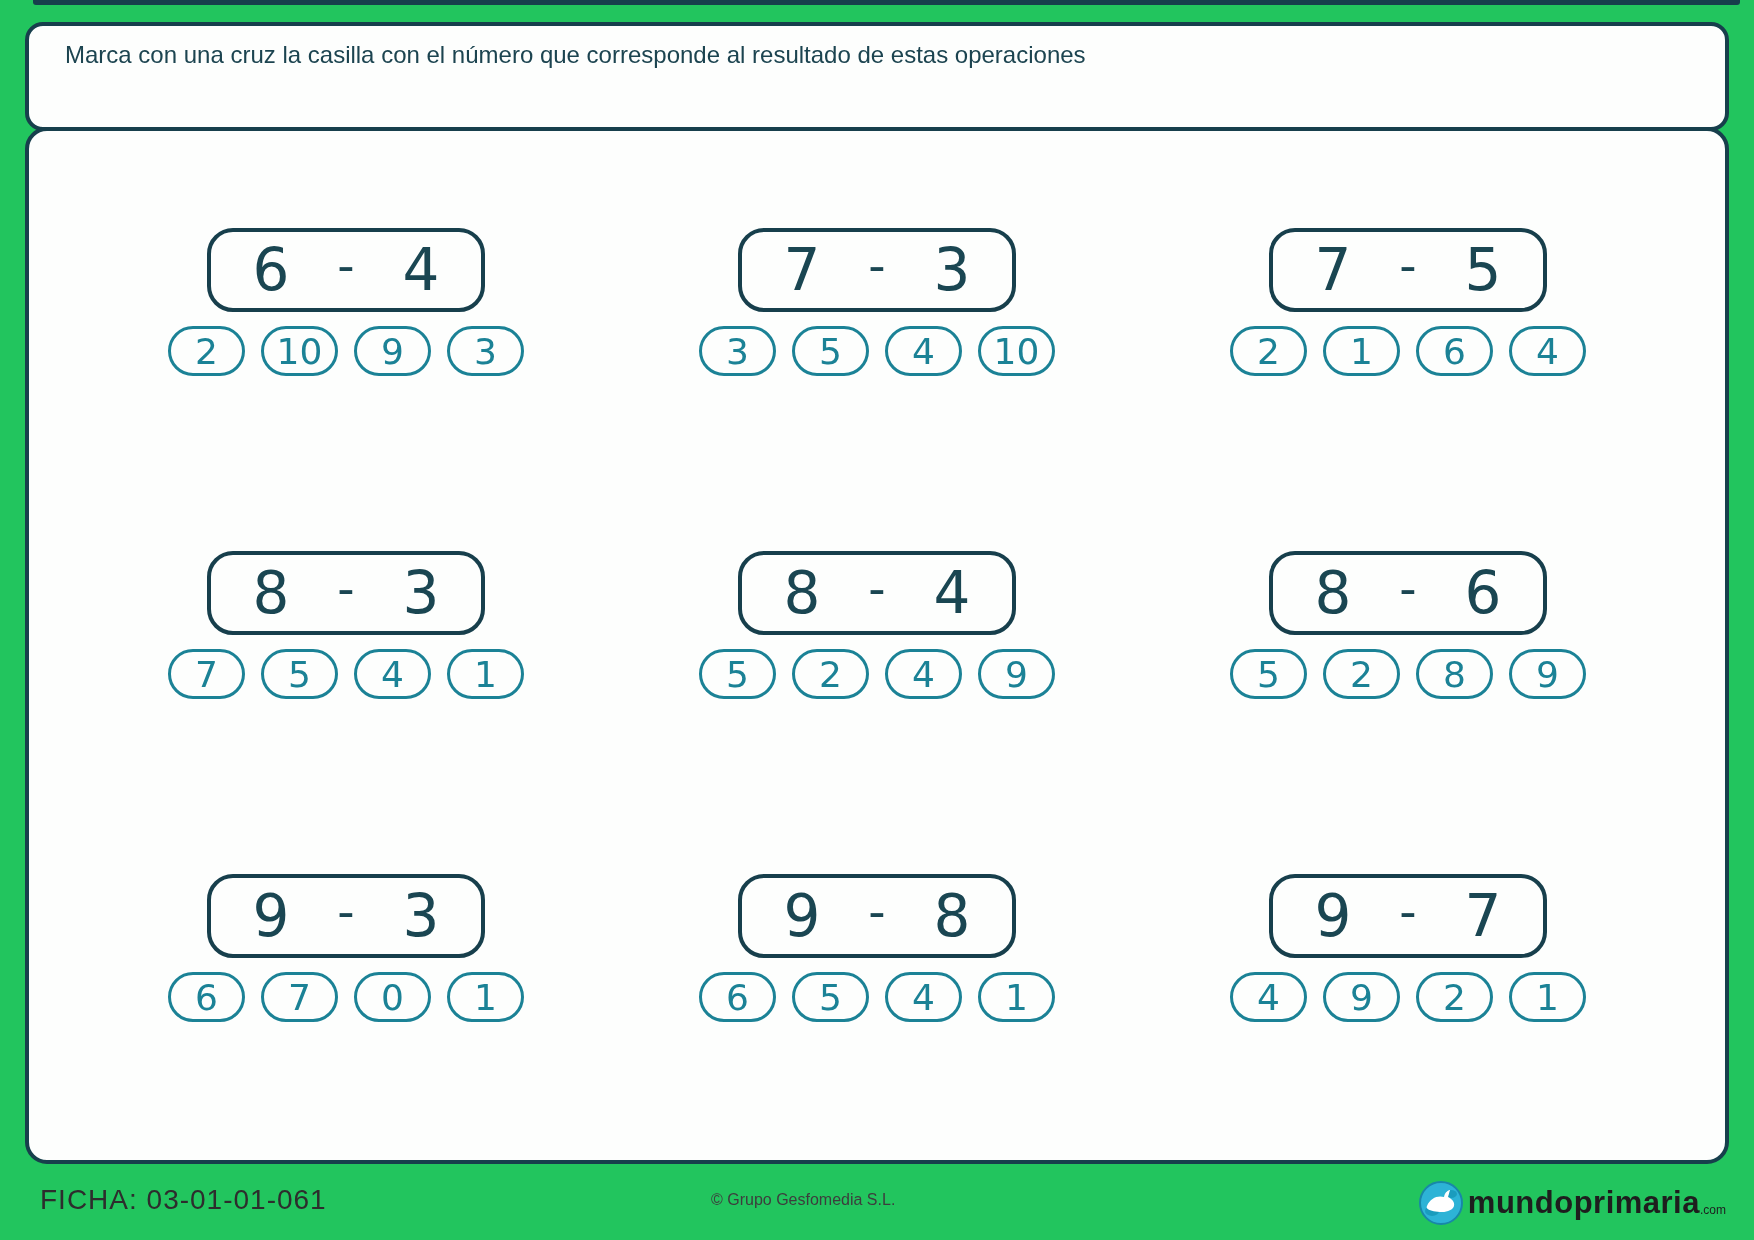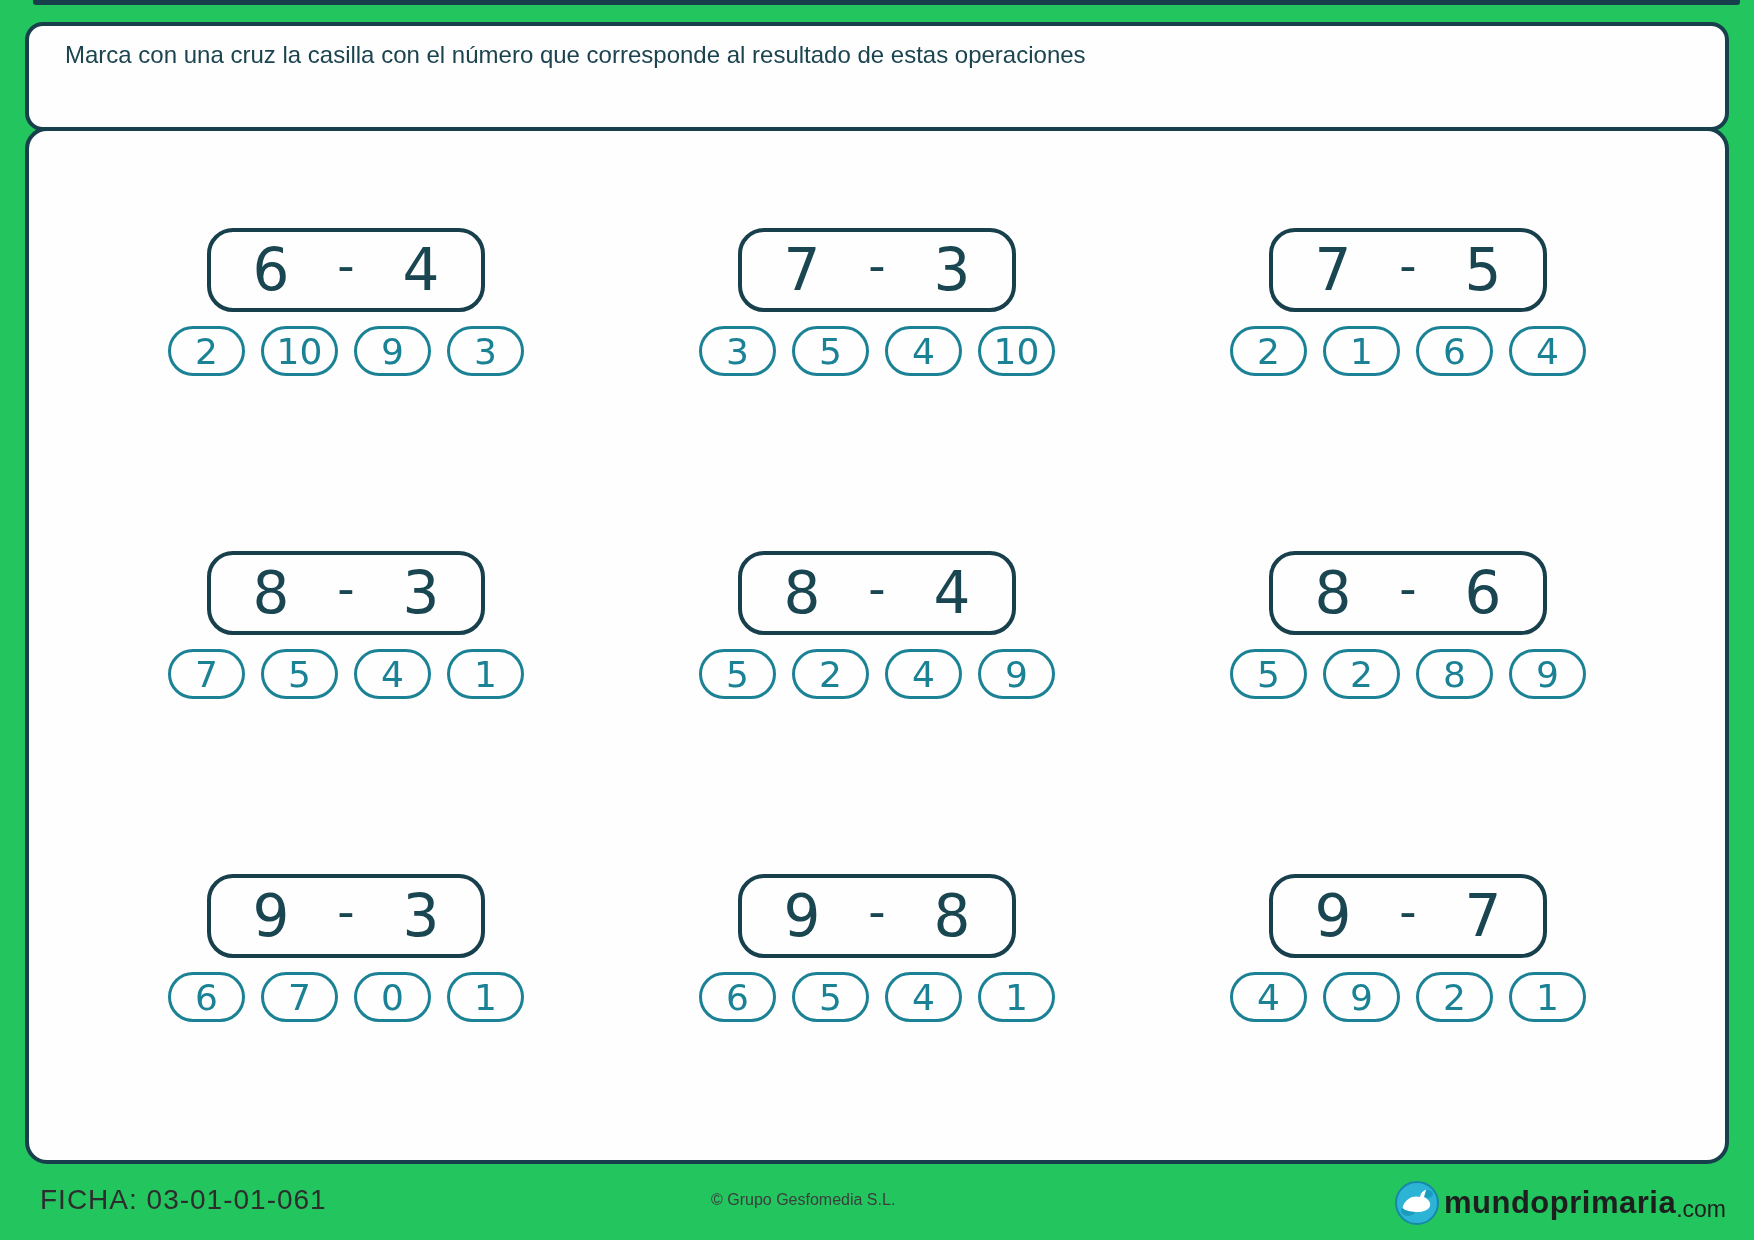--- a/index.html
+++ b/index.html
@@ -22,21 +22,21 @@
   .opsign{display:inline-block;width:28px;text-align:center;font-size:48px;transform:translateY(-5px);}
   .pills{display:flex;gap:16px;}
   .pill{box-sizing:border-box;width:77px;height:50px;border:3px solid #1b8296;border-radius:999px;
         color:#1b8296;display:flex;align-items:center;justify-content:center;font-size:36px;
         font-family:"DejaVu Sans",sans-serif;background:#fdfefd;cursor:pointer;}
   .ficha{position:absolute;left:40px;top:1184px;font-size:28px;letter-spacing:1px;color:#2d2d2d;}
   .copyright{position:absolute;left:711px;top:1191px;font-size:16px;color:#3d3d3d;}
   .brand{position:absolute;right:28px;top:1181px;display:flex;align-items:center;}
   .logo{width:44px;height:44px;margin-right:5px;flex:none;}
   .brand-name{font-size:31px;font-weight:bold;color:#1e1e1e;letter-spacing:.5px;}
-  .brand-suffix{font-size:23px;color:#1e1e1e;margin-top:13px;}
+  .brand-suffix{font-size:12px;color:#1e1e1e;margin-top:13px;}
 </style>
 </head>
 <body>
 
 <div class="page">
   <div class="topline"></div>
 
   <div class="instruction-box">
     <span>Marca con una cruz la casilla con el número que corresponde al resultado de estas operaciones</span>
   </div>

